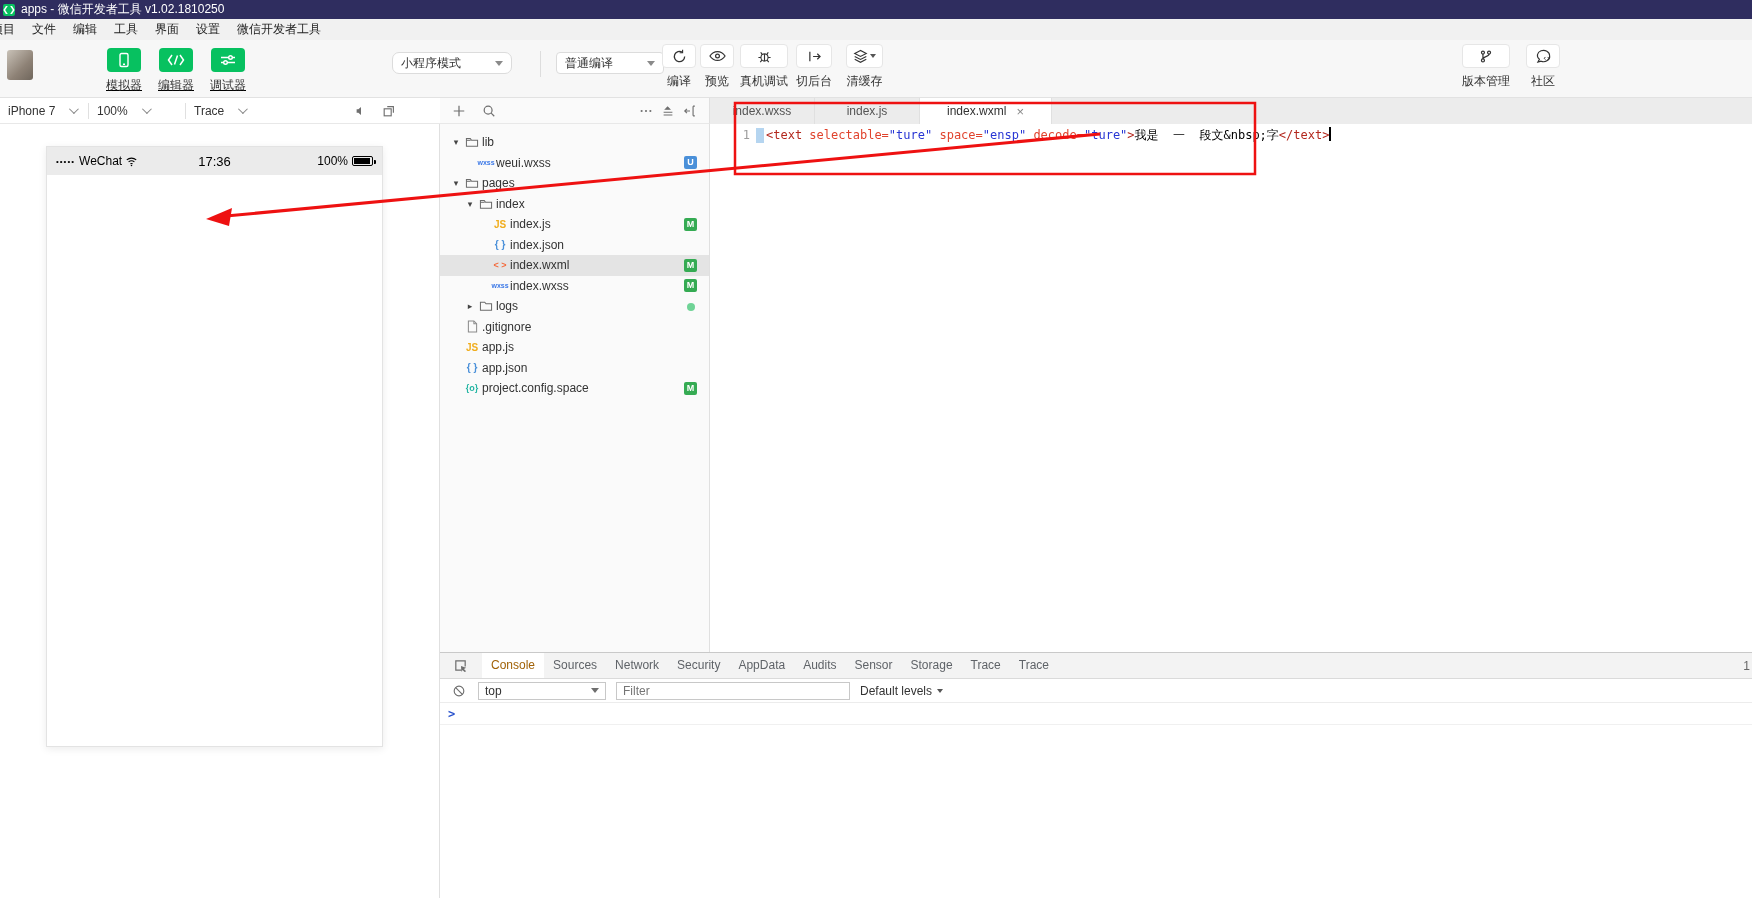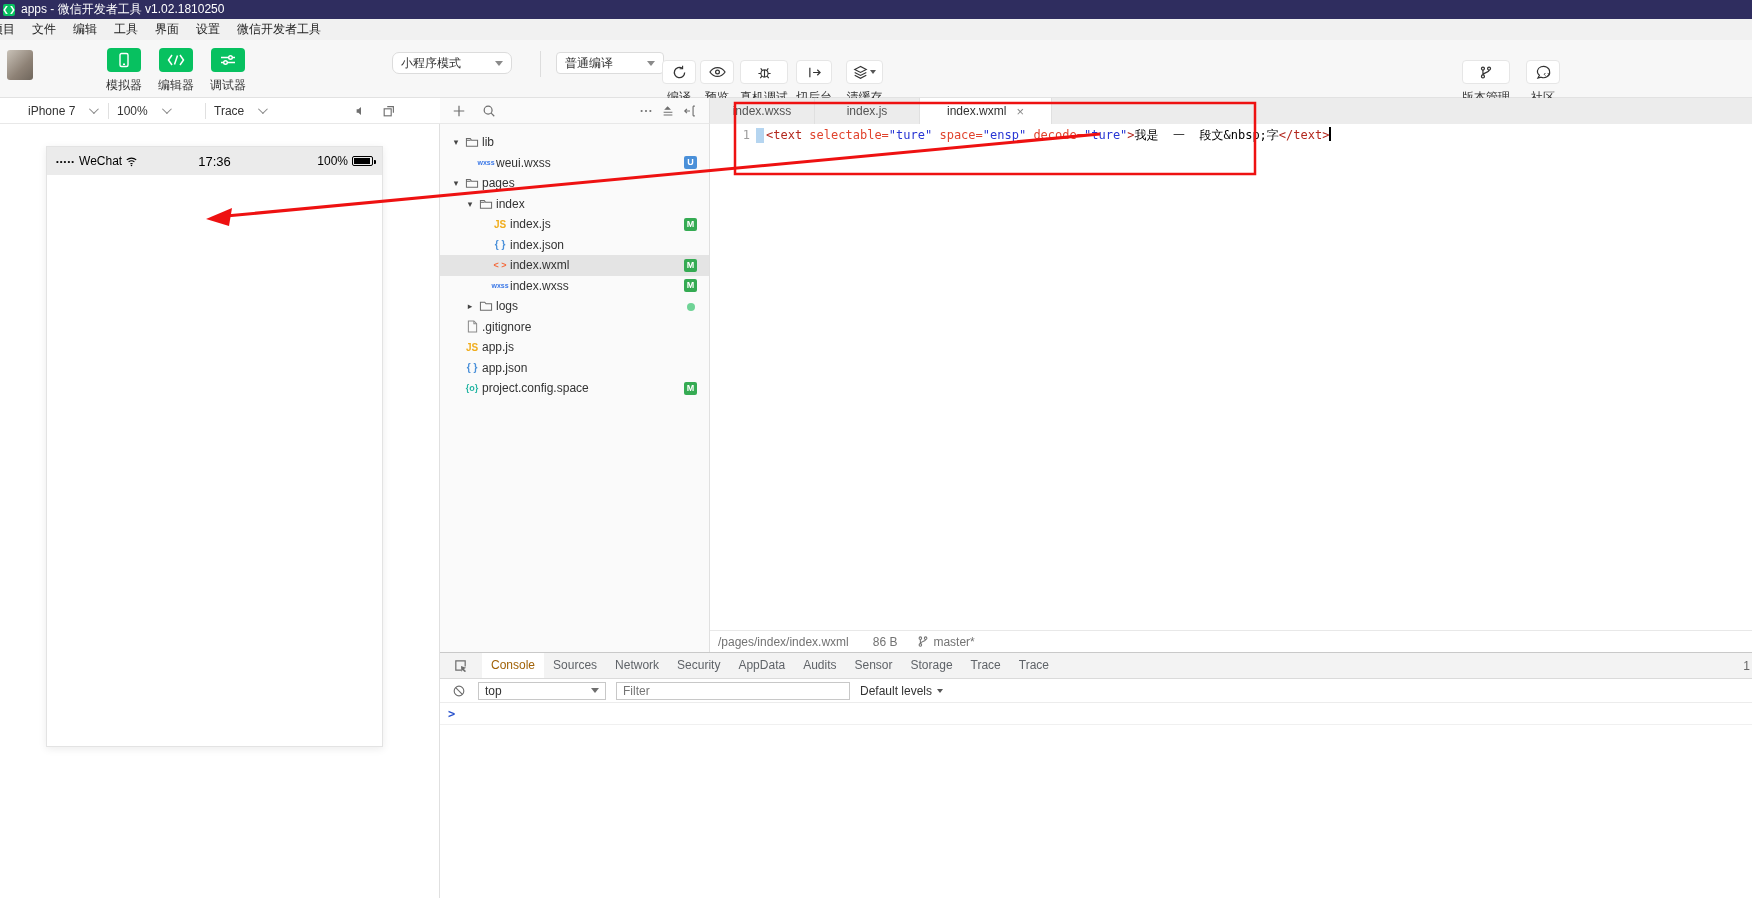--- a/index.html
+++ b/index.html
@@ -16,42 +16,42 @@
   .menubar { position:absolute; left:0; top:19px; width:1752px; height:21px; background:#f1f1f1;
     display:flex; align-items:center; font-size:12px; color:#222; gap:17px; padding-left:0; }
   .menu-item { cursor:default; }
   .menu-item:first-child { margin-left:-9px; }
 
   
   .toolbar { position:absolute; left:0; top:40px; width:1752px; height:58px; background:#f7f7f7;
     border-bottom:1px solid #e2e2e2; }
   .avatar { position:absolute; left:7px; top:10px; width:26px; height:30px; border-radius:3px;
     background:linear-gradient(135deg,#c9c2b8,#8e8276 60%,#6f665c); }
-  .tool-big { position:absolute; top:8px; width:52px; text-align:center; cursor:pointer; }
+  .tool-big { position:absolute; top:8px; width:52px; text-align:center; cursor:pointer;text-decoration:underline; }
   .tool-big .chip { width:34px; height:24px; margin:0 auto; background:#07c160; border-radius:4px;
     display:flex; align-items:center; justify-content:center; }
   .tool-big .lbl { font-size:12px; color:#333; margin-top:5px; }
   .tb-select { position:absolute; top:12px; height:22px; background:#fff; border:1px solid #dcdcdc;
     border-radius:4px; font-size:12px; color:#333; display:flex; align-items:center;
     padding:0 8px; cursor:pointer; }
   .tb-select .caret { margin-left:auto; width:0; height:0; border-left:4px solid transparent;
     border-right:4px solid transparent; border-top:5px solid #8a8a8a; }
   .tb-divider { position:absolute; top:11px; width:1px; height:26px; background:#ddd; }
-  .tool-act { position:absolute; top:20px; text-align:center; cursor:pointer; }
+  .tool-act { position:absolute; top:4px; text-align:center; cursor:pointer; }
   .tool-act .chip-sm { height:24px; min-width:34px; margin:0 auto; background:#fff;
     border:1px solid #e6e6e6; border-radius:4px; display:flex; align-items:center;
     justify-content:center; gap:2px; padding:0 6px; color:#333; }
   .tool-act .lbl { font-size:12px; color:#333; margin-top:5px; white-space:nowrap; }
   .caret-sm { width:0; height:0; border-left:3.5px solid transparent;
     border-right:3.5px solid transparent; border-top:4.5px solid #555; }
 
   
   .panel-head { position:absolute; top:98px; height:26px; border-bottom:1px solid #e8e8e8;
     background:#fff; display:flex; align-items:center; }
-  .sim-head { left:0; width:440px;padding-left:20px; }
+  .sim-head { left:0; width:440px; }
   .sim-select { display:flex; align-items:center; font-size:12px; color:#333; height:100%;
     padding:0 8px; cursor:pointer; }
   .sim-select .chev { margin-left:14px; width:7px; height:7px; border-right:1.5px solid #888;
     border-bottom:1.5px solid #888; transform:rotate(45deg) translateY(-2px); }
   .v-div { width:1px; height:16px; background:#e0e0e0; }
   .head-icon { color:#6f6f6f; display:inline-flex; align-items:center; justify-content:center;
     width:22px; height:22px; cursor:pointer; }
   .exp-head { left:440px; width:270px; background:#fafafa; border-right:1px solid #e0e0e0; padding:0 8px; }
   .exp-spacer { flex:1; }
 
@@ -491,33 +491,20 @@
           <span class="ed-close">×</span>
         </div>
       </div>
     <div class="codearea">
       <div class="code-line">
         <span class="lnum">1</span>
         <span class="sel-block"></span>
         <span class="code-text" id="code-text"><span class="tok-tag">&lt;text </span><span class="tok-attr">selectable</span><span class="tok-attr">=</span><span class="tok-str">"ture"</span><span class="tok-plain"> </span><span class="tok-attr">space</span><span class="tok-attr">=</span><span class="tok-str">"ensp"</span><span class="tok-plain"> </span><span class="tok-attr">decode</span><span class="tok-attr">=</span><span class="tok-str">"ture"</span><span class="tok-tag">&gt;</span><span class="tok-plain">我是  一  段文&amp;nbsp;字</span><span class="tok-tag">&lt;/text&gt;</span><span class="cursor-caret"></span></span>
       </div>
     </div>
-    <div class="ed-status">
-      <span>/pages/index/index.wxml</span>
-      <span class="sep"></span>
-      <span>86 B</span>
-      <span class="sep" style="width:20px;"></span>
-      <svg class="ic" width="12" height="13" viewBox="0 0 16 16" fill="none" stroke="#737373" stroke-width="1.4">
-          <circle cx="4.5" cy="3.5" r="1.7"></circle>
-          <circle cx="11.5" cy="3.5" r="1.7"></circle>
-          <circle cx="4.5" cy="12.5" r="1.7"></circle>
-          <path d="M4.5 5.2v5.6M11.5 5.2c0 3.3-7 2.5-7 5.6"></path>
-        </svg>
-      <span style="margin-left:4px;">master*</span>
-    </div>
   </div>
 
   <div class="devtools">
     <div class="dt-tabs">
       <span class="dt-inspect">
         <svg class="ic" width="15" height="15" viewBox="0 0 16 16" fill="none" stroke="currentColor" stroke-width="1.3">
             <path d="M9 13H3V3h10v6"></path>
             <path d="M8.5 8.5l5.5 2-2.3 1.2L14 14l-1.6 1-2.3-2.3L9 15z" fill="currentColor" stroke="none"></path>
           </svg>
       </span>

